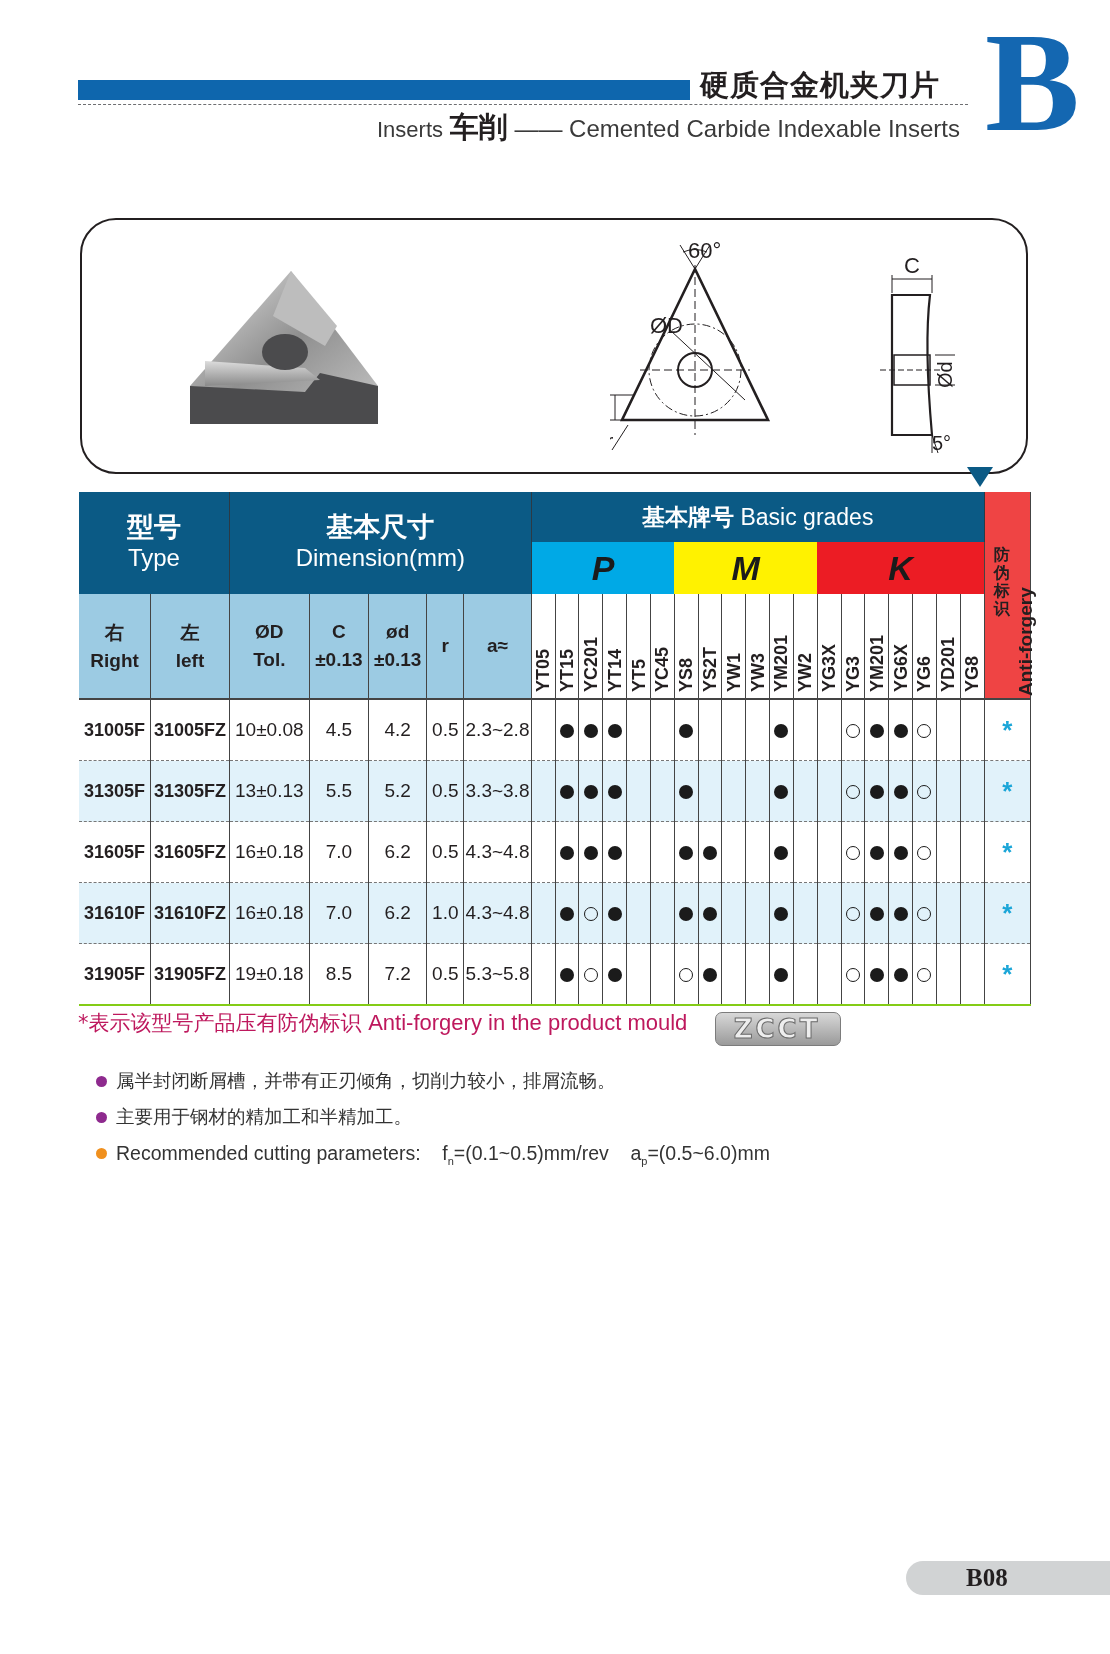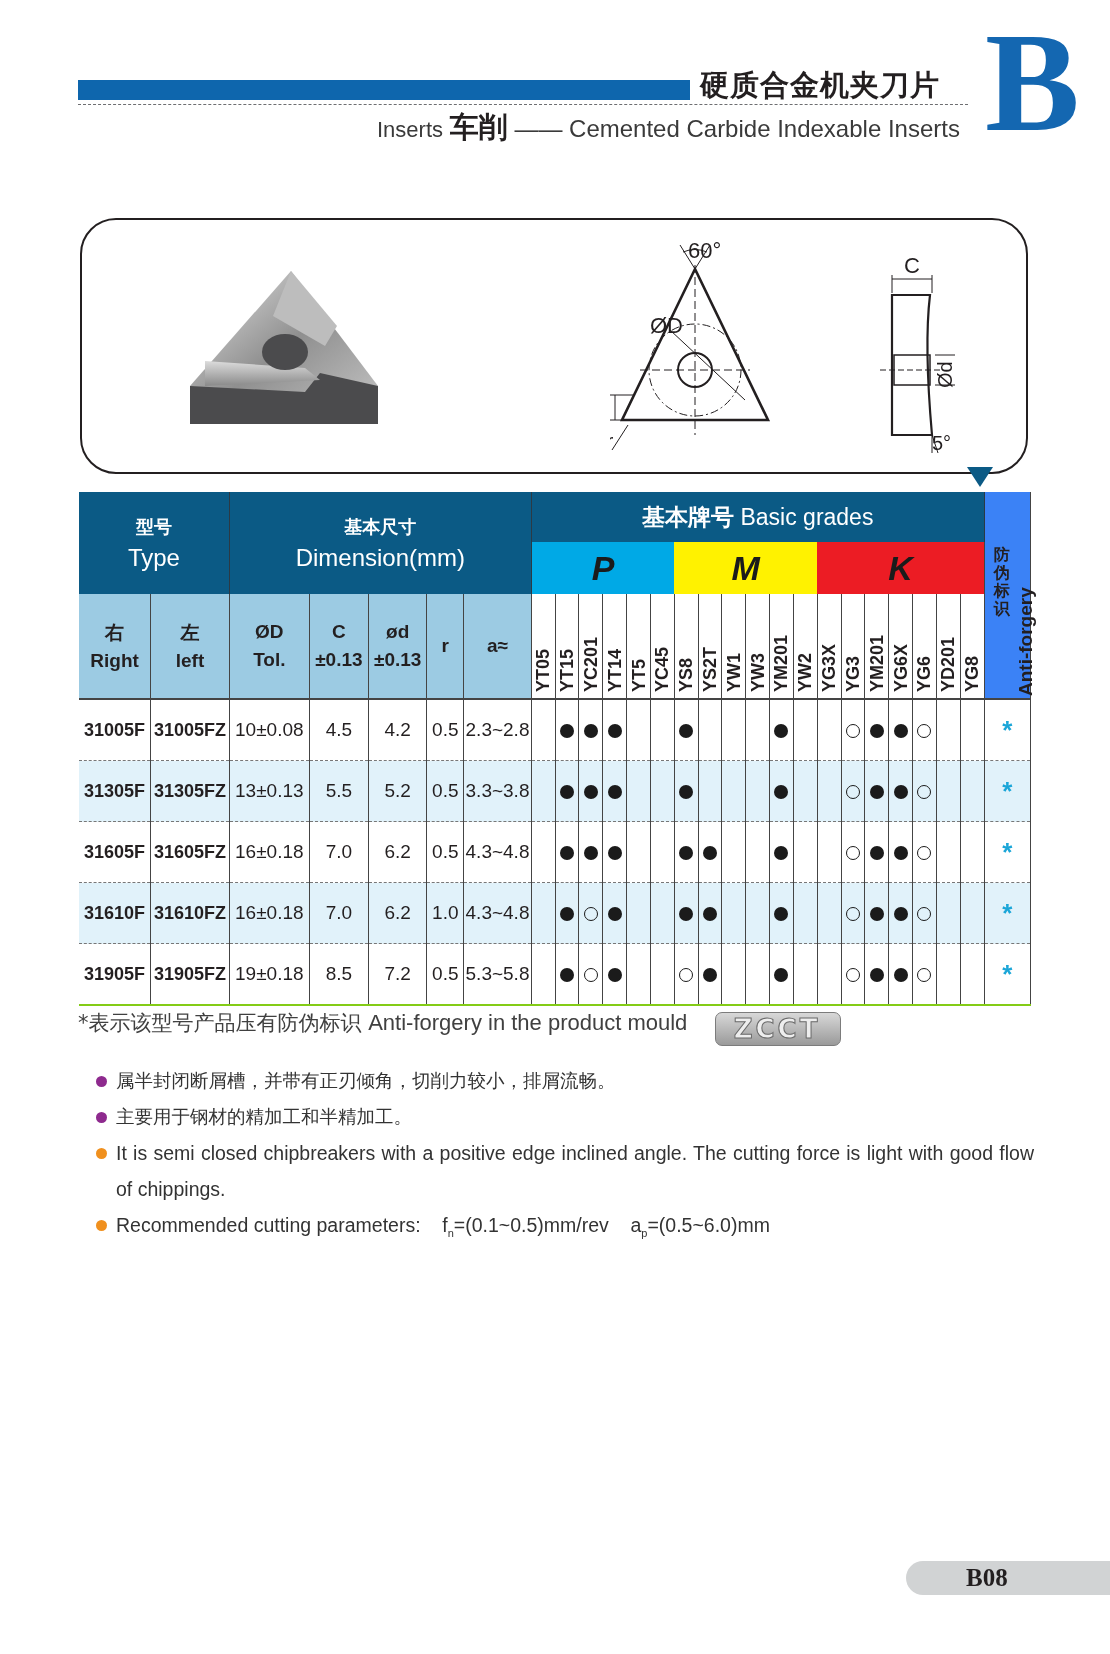--- a/index.html
+++ b/index.html
@@ -16,49 +16,49 @@
   .bigB { left:985px; top:18px; width:102px; height:124px; }
 
   
   .figbox { left:80px; top:218px; width:948px; height:256px; border:2px solid #231f20; border-radius:36px; box-sizing:border-box; background:#fff; }
   .pointer { left:967px; top:467px; width:0; height:0; border-left:13px solid transparent; border-right:13px solid transparent; border-top:20px solid #0b5a85; }
 
   
   table.spec { position:absolute; left:79px; top:492px; width:952px; border-collapse:collapse; table-layout:fixed; }
   table.spec td, table.spec th { padding:0; text-align:center; vertical-align:middle; }
   .h-dark { background:#0b5a85; color:#fff; font-weight:bold; border-right:1px solid #2b3a45; }
-  .h-dark .cn { font-size:18px; font-family:"DejaVu Sans", sans-serif; display:block; line-height:30px; }
+  .h-dark .cn { font-size:27px; font-family:"DejaVu Sans", sans-serif; display:block; line-height:30px; }
   .h-dark .en { font-size:24px; display:block; line-height:32px; font-weight:normal; }
   .h-basic { font-size:23px; font-weight:normal; height:50px; }
   .h-basic b { font-family:"DejaVu Sans", sans-serif; }
   .grp { height:52px; font-size:34px; font-weight:bold; font-style:italic; color:#1b1b1b; }
   .grp-P { background:#00a9e6; }
   .grp-M { background:#fff200; }
   .grp-K { background:#ec1c24; }
   .h-light { background:#9ccbe3; color:#231f20; font-size:19px; line-height:28px; border-right:1px solid #444; height:104px; }
   .h-light .cnl { font-family:"DejaVu Sans", sans-serif; font-size:19px; }
   .gradecell { background:#fff; border-right:1px solid #444; height:104px; position:relative; }
   .gradecell span { position:absolute; left:50%; bottom:6px; transform-origin:left bottom; transform:rotate(-90deg) translate(0, 50%); white-space:nowrap; font-size:18px; color:#231f20; display:block; }
-  .anti-head { border-left:1px solid #444; border-right:1px solid #444; background:#3b82f6; position:relative; }
+  .anti-head { border-left:1px solid #444; border-right:1px solid #444; background:#ef4444; position:relative; }
   .anti-head .wrap { position:absolute; left:8px; top:54px; width:50px; height:150px; }
   .anti-head .cn { position:absolute; left:0; top:0; font-family:"DejaVu Sans", sans-serif; font-weight:bold; font-size:16px; width:18px; line-height:18px; color:#231f20; }
   .anti-head .en { position:absolute; left:22px; top:0; writing-mode:vertical-rl; transform:rotate(180deg); font-size:19px; color:#231f20; height:150px; text-align:left; }
 
   tr.row td { height:60px; border-right:1px solid #444; font-size:19px; color:#231f20; border-bottom:1.5px dashed #777; }
   tr.row.alt td { background:#e1f2fa; }
   tr.row:last-child td { border-bottom:2px solid #84cc16;margin-left:40px; }
   tr.row td.model { font-weight:bold; font-size:18px; }
   .dot { display:inline-block; width:14px; height:14px; border-radius:50%; box-sizing:border-box; vertical-align:middle; }
   .dot.full { background:#1b1b1b; }
   .dot.open { border:1.3px solid #1b1b1b; background:transparent; }
   .star { color:#1ba6d8; font-size:26px; font-weight:bold; }
   .sep-thick { border-top:2.5px solid #444 !important; }
 
   
-  .footnote { left:78px; top:1009px; font-size:21px; color:#404040; white-space:nowrap; font-family:"DejaVu Sans", sans-serif; }
+  .footnote { left:78px; top:1009px; font-size:21px; color:#be185d; white-space:nowrap; font-family:"DejaVu Sans", sans-serif; }
   .footnote .en { font-family:"Liberation Sans", sans-serif; font-size:22px; }
   .zcct { left:715px; top:1012px; width:126px; height:34px; border-radius:7px; background:linear-gradient(#d8d8d8,#9a9a9a); border:1.5px solid #7c7c7c; box-sizing:border-box; }
 
   
   .bullets { left:94px; top:1063px; width:940px; }
   .bl { position:relative; padding-left:22px; font-size:19.5px; line-height:36px; color:#333; }
   .bl::before { content:""; position:absolute; left:2px; top:13px; width:11px; height:11px; border-radius:50%; }
   .bl.cn { font-family:"DejaVu Sans", sans-serif; font-size:18.5px; }
   .bl.cn::before { background:#8e2a8e; }
   .bl.en::before { background:#f0901e; }
@@ -425,18 +425,17 @@
 </div>
 <div class="abs zcct">
   <svg width="123" height="31" viewBox="0 0 123 31">
       <text x="61" y="25" text-anchor="middle" font-family="DejaVu Sans, sans-serif" font-weight="bold" font-size="26" fill="#eeeeee" stroke="#6a6a6a" stroke-width="1" letter-spacing="3">ZCCT</text>
     </svg>
 </div>
 
 <div class="abs bullets" id="bullets">
     <div class="bl cn">属半封闭断屑槽，并带有正刃倾角，切削力较小，排屑流畅。</div>
     <div class="bl cn">主要用于钢材的精加工和半精加工。</div>
-    <div class="bl en">It is semi closed chipbreakers with a positive edge inclined angle. The cutting force is light with good flow of chippings.</div>
     <div class="bl en"><span>Recommended cutting parameters:</span>&nbsp;&nbsp;&nbsp;&nbsp;<span>f</span><sub>n</sub><span>=(0.1~0.5)mm/rev</span>&nbsp;&nbsp;&nbsp;&nbsp;<span>a</span><sub>p</sub><span>=(0.5~6.0)mm</span></div>
   </div>
 
 <div class="abs pagetab"></div>
 <div class="abs pagenum">B08</div>
 
 </body></html>

